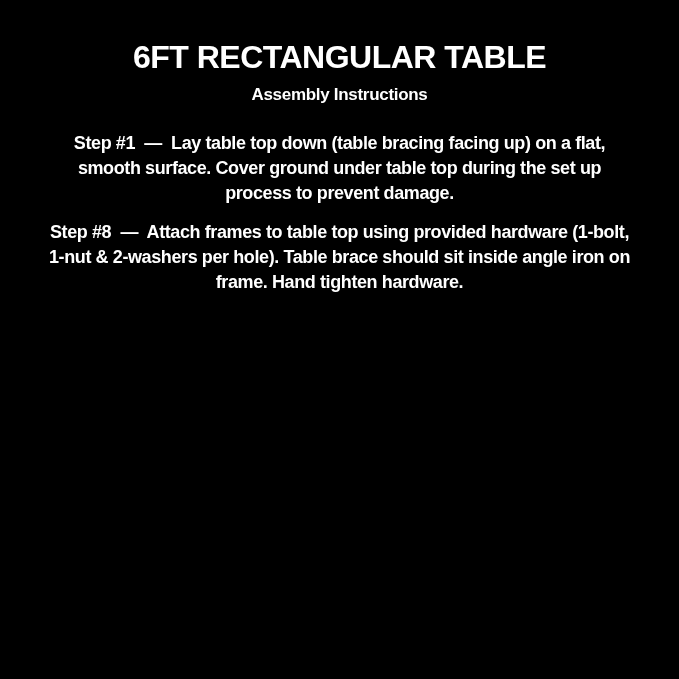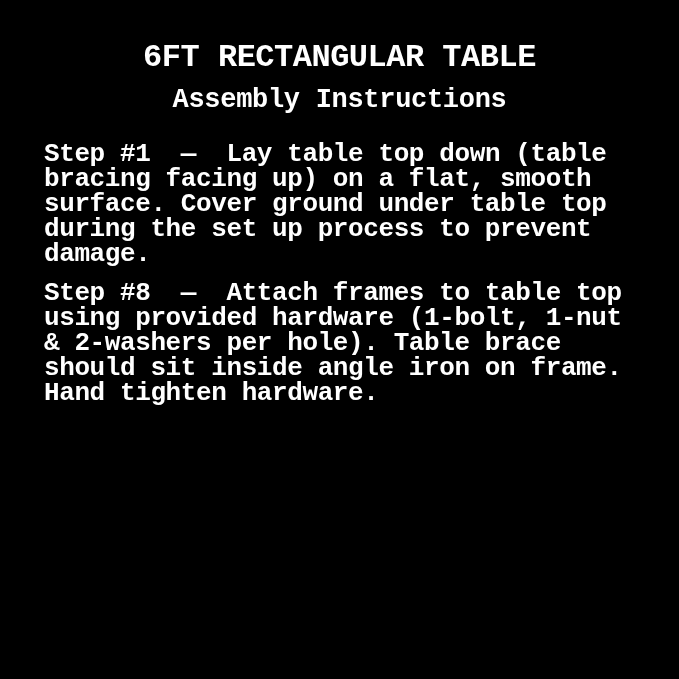--- a/index.html
+++ b/index.html
@@ -1,19 +1,19 @@
 <!DOCTYPE html>
 <html style="--bg: #000000; --fg: #ffffff;"><head>
 <meta charset="utf-8">
 <style>
   :root {
     --bg: #000000;
     --fg: #ffffff;
   }
-  * { margin: 0; padding: 0; box-sizing: border-box; font-family: Liberation Mono, monospace; }
+  * { margin: 0; padding: 0; box-sizing: border-box; }
   html, body {
     width: 679px;
     height: 679px;
     background: var(--bg);
     overflow: hidden;
   }
   .poster {
     width: 679px;
     height: 679px;
     background: var(--bg);
@@ -25,34 +25,34 @@
   .title {
     margin-top: 40px;
     text-align: center;
     font-size: 32px;
     line-height: 1.1;
     letter-spacing: -0.5px;
   }
   .subtitle {
     margin-top: 11px;
     text-align: center;
-    font-size: 27px;
+    font-size: 17px;
     line-height: 1.1;
     letter-spacing: -0.3px;
   }
   .steps {
     margin-top: 26px;
   }
   .step {
-    font-size: 26px;
+    font-size: 18px;
     line-height: 25px;
     letter-spacing: -0.4px;
     margin-bottom: 14px;
     white-space: pre-wrap;
-    text-align: left;
+    text-align: center;
   }
 </style>
 </head>
 <body>
 
 <div class="poster">
   <h1 class="title">6FT RECTANGULAR TABLE</h1>
   <h2 class="subtitle">Assembly Instructions</h2>
 
   <div class="steps">

